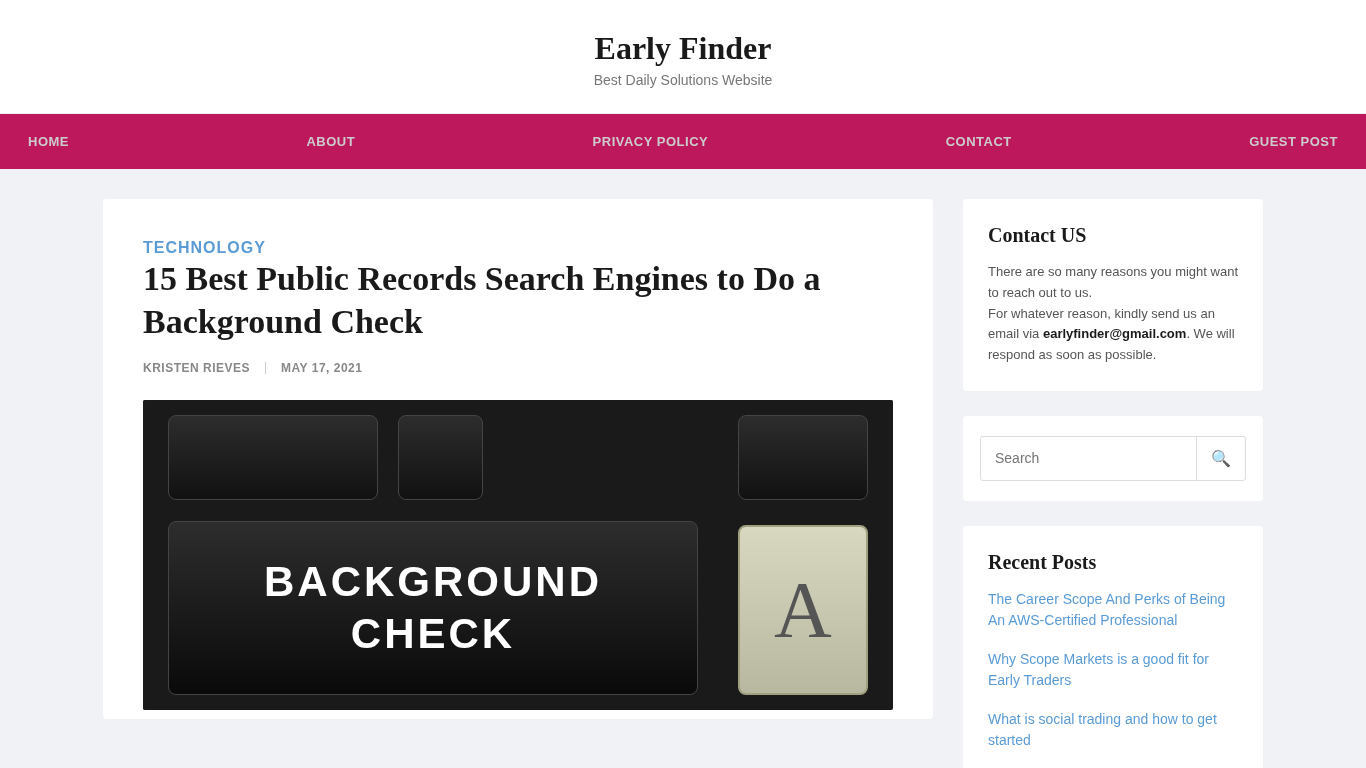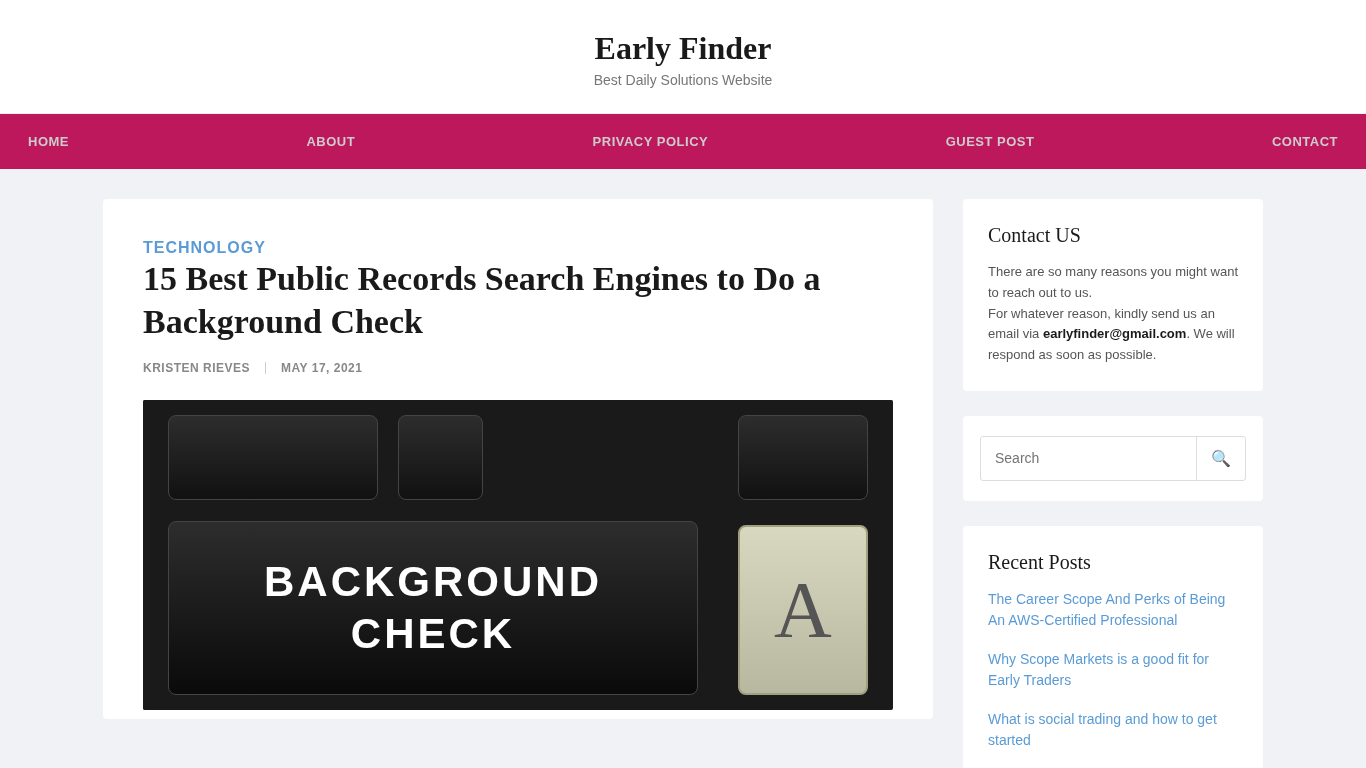--- a/index.html
+++ b/index.html
@@ -126,21 +126,21 @@
     .sidebar-widget {
       background: #fff;
       padding: 25px;
       margin-bottom: 25px;
       border-radius: 4px;
     }
 
     .widget-title {
       font-family: Georgia, serif;
       font-size: 20px;
-      font-weight: 400;
+      font-weight: 700;
       color: #1a1a1a;
       margin-bottom: 15px;
     }
 
     .contact-text {
       font-family: Liberation Sans, sans-serif;
       font-size: 13px;
       color: #555;
       line-height: 1.6;
     }
@@ -211,22 +211,22 @@
 
 <header id="site-header">
   <h1 id="site-title">Early Finder</h1>
   <p id="site-subtitle">Best Daily Solutions Website</p>
 </header>
 
 <nav id="main-nav">
   <a class="nav-item">HOME</a>
   <a class="nav-item">ABOUT</a>
   <a class="nav-item">PRIVACY POLICY</a>
+  <a class="nav-item">CONTACT</a>
   <a class="nav-item">GUEST POST</a>
-  <a class="nav-item">CONTACT</a>
 </nav>
 
 <div id="page-wrapper">
 
   <main id="main-content">
     <div class="post-category">TECHNOLOGY</div>
     <h2 class="post-title">15 Best Public Records Search Engines to Do a Background Check</h2>
     <div class="post-meta">
       <span>KRISTEN RIEVES</span>
       <span class="post-meta-divider"></span>

